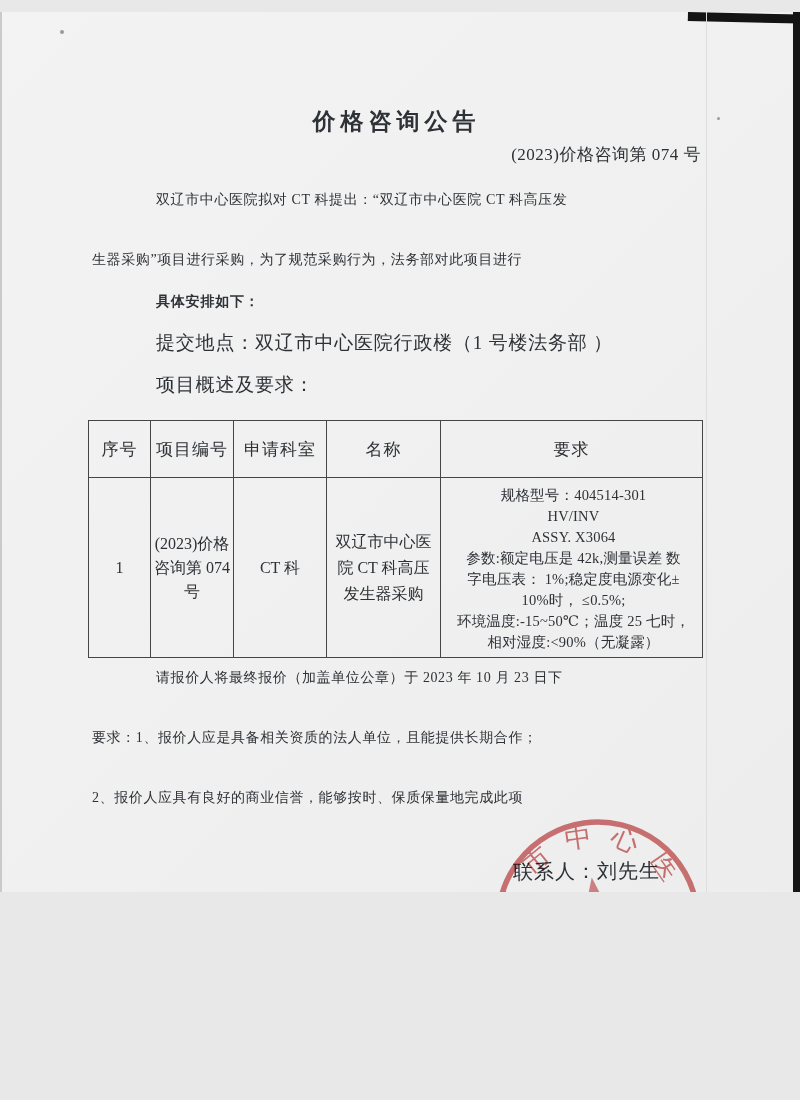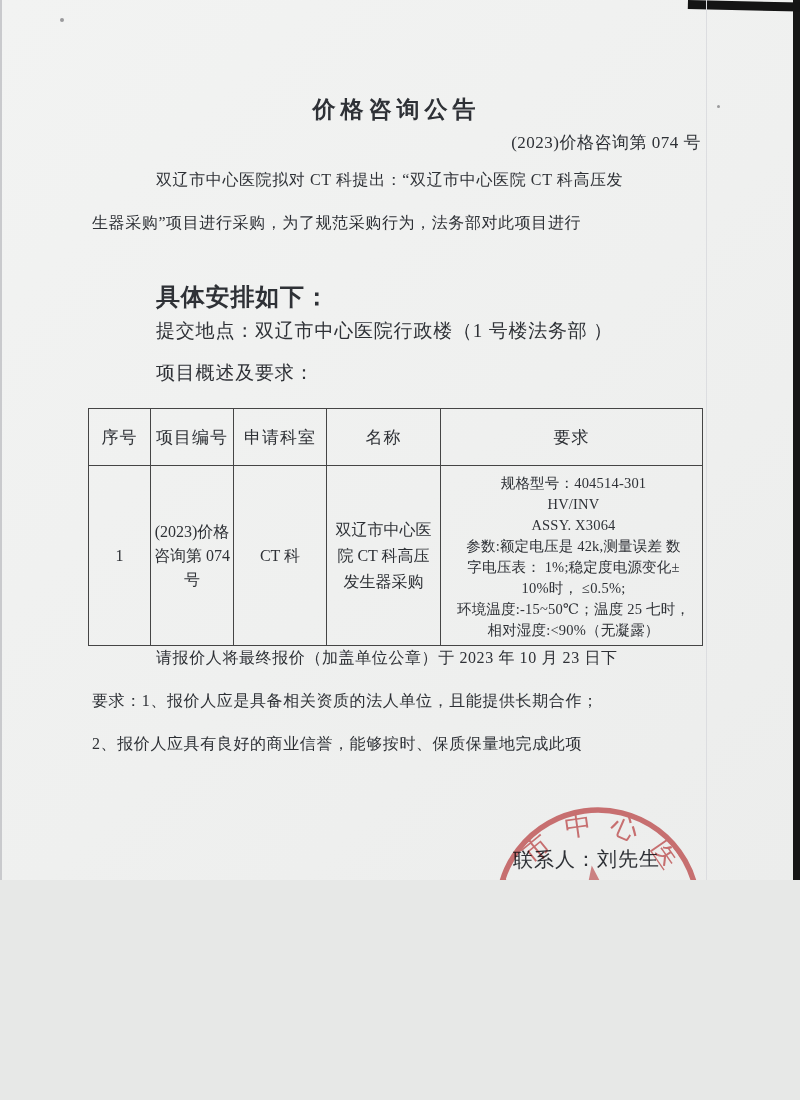--- a/index.html
+++ b/index.html
@@ -1,37 +1,38 @@
 <!DOCTYPE html>
 <html style="--seal-color: #c84a4c;"><head>
 <meta charset="utf-8">
 <style>
   html,body{margin:0;padding:0;background:#e7e8e7;}
   .page{
     position:relative;width:800px;height:880px;overflow:hidden;
     background:linear-gradient(135deg,#f2f3f2 0%,#eff0ef 55%,#ecedec 100%);
     font-family:"Liberation Serif","DejaVu Serif",serif;
     color:#2e3136;
+    margin-top:12px;
   }
   .abs{position:absolute;}
   
   .edge-right{right:0;top:0;width:7px;height:1100px;background:#161616;}
   .edge-topright{left:688;left:688px;top:0;width:112px;height:9px;background:#141414;transform:rotate(1.3deg);transform-origin:left top;}
   .edge-left{left:0;top:0;width:2px;height:1100px;background:#c9cacd;}
   .fold-line{left:706px;top:0;width:1px;height:1100px;background:#dcdde0;}
   .speck{background:#9a9a9c;border-radius:50%;}
   
   .title{top:94px;left:92px;width:609px;text-align:center;font-size:23px;font-weight:600;letter-spacing:5px;}
   .docnum{top:131px;left:92px;width:609px;text-align:right;font-size:17px;letter-spacing:.5px;}
-  .para{left:92px;width:614px;font-size:16px;line-height:43px;letter-spacing:.6px;}
+  .para{left:92px;width:614px;font-size:14px;line-height:60px;letter-spacing:.6px;}
   .para1{top:158px;}
   .para2{top:636px;font-family:Liberation Serif, serif;}
   .indent{text-indent:64px;}
   .hline{font-size:19px;letter-spacing:.8px;}
-  .heading-bold{top:281px;left:156px;font-weight:700;font-family:"Liberation Sans","DejaVu Sans",sans-serif;font-size:24px;}
+  .heading-bold{top:281px;left:156px;font-weight:700;font-family:"Liberation Sans","DejaVu Sans",sans-serif;font-size:14px;}
   .submit{top:318px;left:156px;text-align:center;}
   .overview{top:360px;left:156px;}
   
   .ptable{top:408px;left:88px;width:614px;border-collapse:collapse;table-layout:fixed;}
   .ptable td,.ptable th{border:1px solid #454545;font-weight:normal;padding:2px 0;}
   .ptable thead th{height:52px;font-size:17px;letter-spacing:1px;text-align:center;vertical-align:middle;}
   .ptable tbody td{height:164px;font-size:16px;text-align:center;vertical-align:middle;line-height:24px;}
   .ptable td.req{font-size:14.5px;line-height:21px;text-align:center;vertical-align:top;padding:7px 6px 4px 10px;letter-spacing:.2px;}
   .ptable td.name{padding:4px 8px;line-height:26px;}
   

